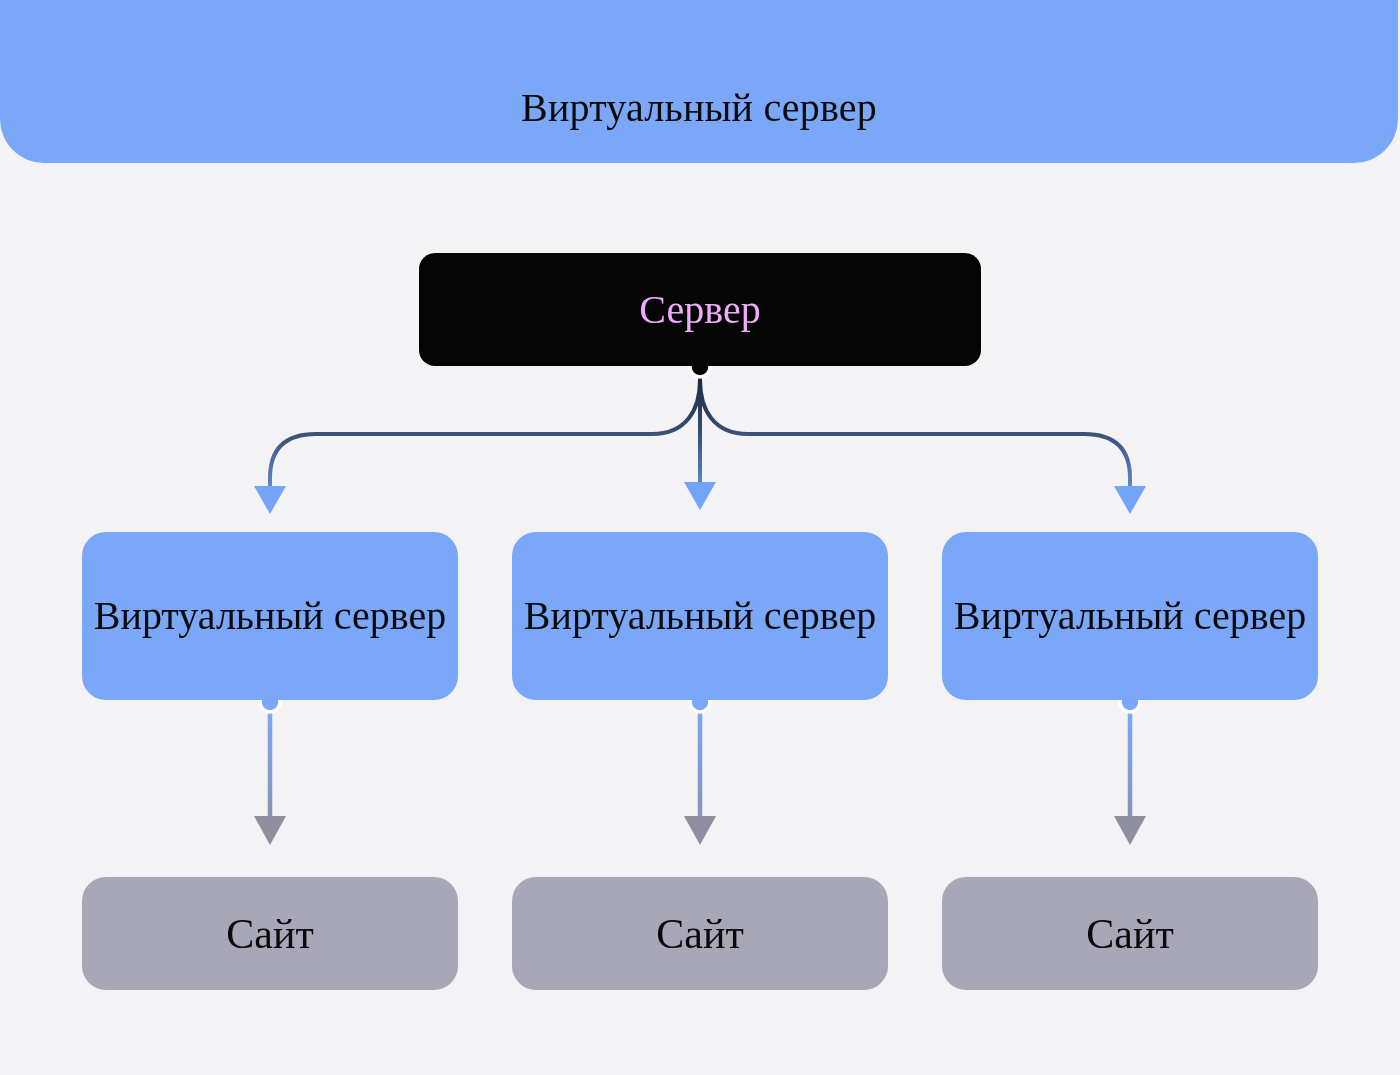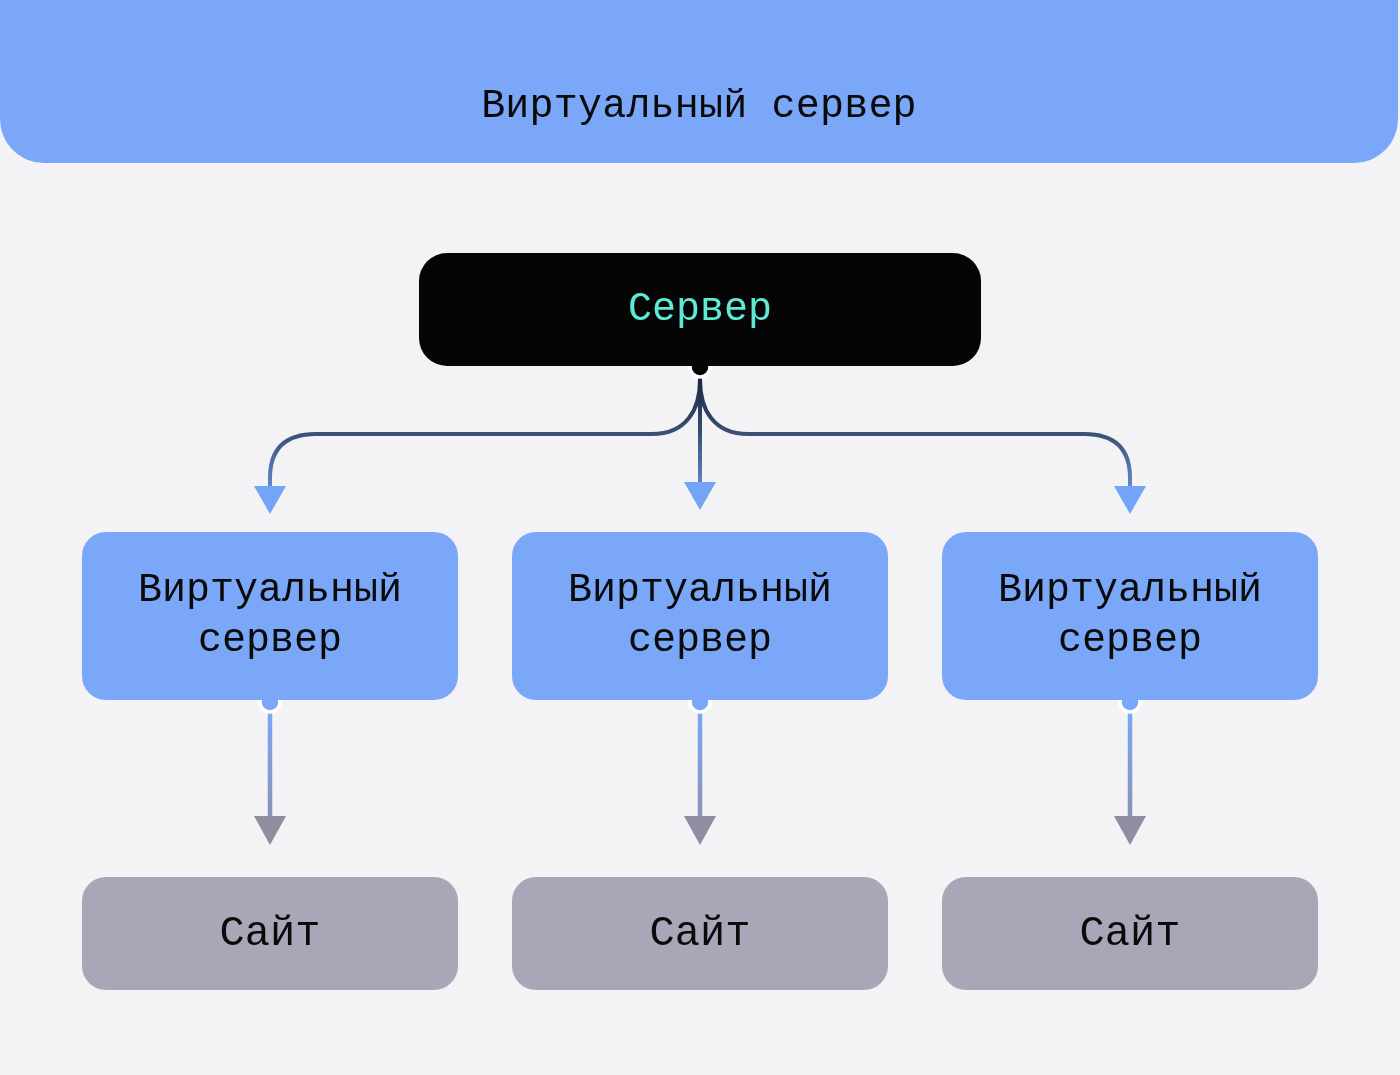--- a/index.html
+++ b/index.html
@@ -2,21 +2,21 @@
 <html><head>
 <meta charset="utf-8">
 <style>
   html, body { margin: 0; padding: 0; }
   .canvas {
     position: relative;
     width: 1400px;
     height: 1075px;
     background: #f3f3f5;
     overflow: hidden;
-    font-family: Liberation Mono, monospace;
+    font-family: Liberation Serif, serif;
     color: #0a0a0a;
   }
   .banner {
     position: absolute;
     left: 0; top: -44px;
     width: 1398px; height: 207px;
     background: #7aa7f8;
     border-radius: 44px;
   }
   .banner-title {
@@ -32,22 +32,22 @@
     display: flex;
     align-items: center;
     justify-content: center;
     text-align: center;
     box-sizing: border-box;
   }
   .node-root {
     left: 419px; top: 253px;
     width: 562px; height: 113px;
     background: #050505;
-    color: #5eead4;
-    border-radius: 28px;
+    color: #f0abfc;
+    border-radius: 16px;
     font-size: 40px;
   }
   .node-vs {
     top: 532px;
     width: 376px; height: 168px;
     background: #7aa7f8;
     border-radius: 24px;
     font-size: 40px;
     line-height: 50px;
   }

